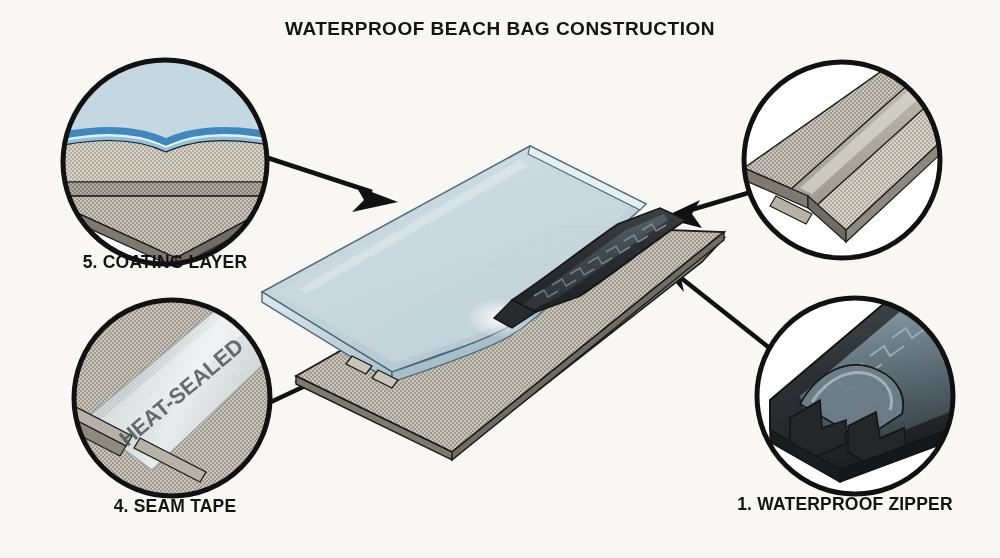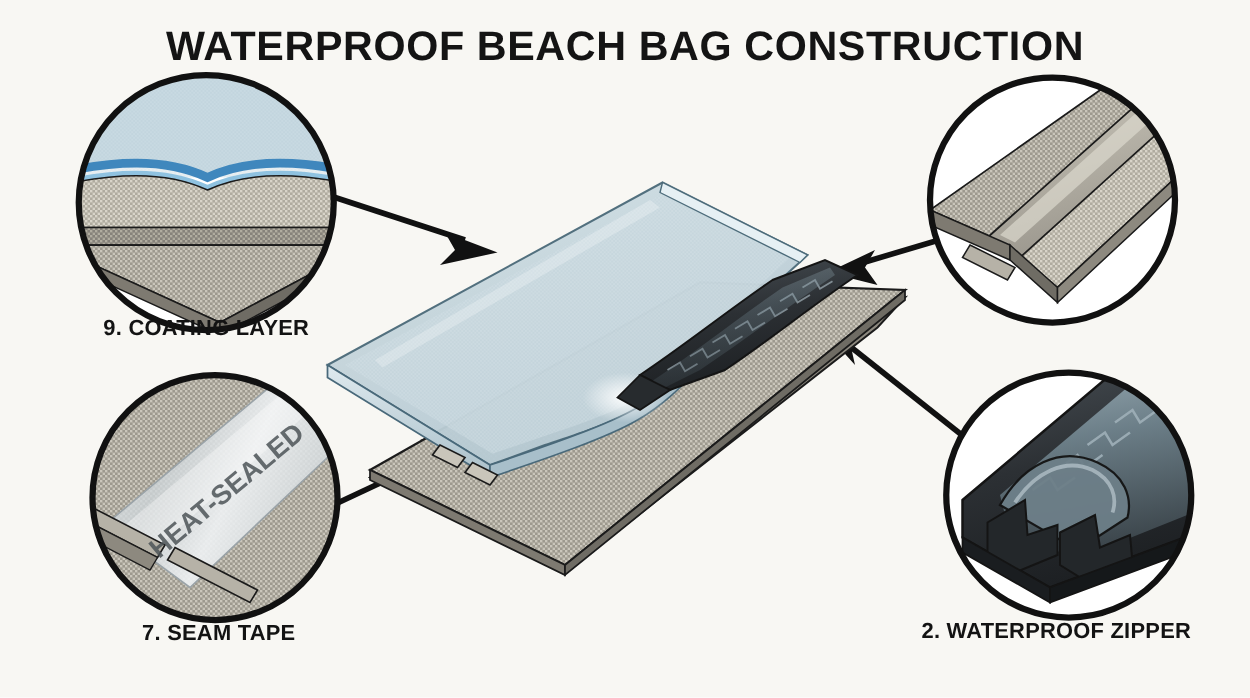--- a/index.html
+++ b/index.html
@@ -23,21 +23,21 @@
     height: 558px;
   }
   .ttl {
     position: absolute;
     left: 0;
     top: 18px;
     width: 1000px;
     text-align: center;
     font-family: "Liberation Sans", sans-serif;
     font-weight: bold;
-    font-size: 33px;
+    font-size: 19px;
     letter-spacing: 0.5px;
     color: #141414;
     white-space: nowrap;
   }
   .cap {
     position: absolute;
     font-family: "Liberation Sans", sans-serif;
     font-weight: bold;
     font-size: 17.5px;
     letter-spacing: 0.2px;
@@ -299,19 +299,19 @@
 
         <path d="M770,430 L840,470 L840,482 L770,442 Z" fill="#1a1d20" stroke="#141414" stroke-width="1.4"></path>
         <path d="M840,470 L980,418 L980,430 L840,482 Z" fill="#15181a" stroke="#141414" stroke-width="1.4"></path>
       </g>
       <circle cx="855" cy="396" r="98" fill="none" stroke="#111" stroke-width="5"></circle>
     </g>
   </svg>
 
   <div class="ttl">WATERPROOF BEACH BAG CONSTRUCTION</div>
 
-  <div class="cap" id="cap1">9. COATING LAYER</div>
-  <div class="cap" id="cap2">7. SEAM TAPE</div>
+  <div class="cap" id="cap1">5. COATING LAYER</div>
+  <div class="cap" id="cap2">4. SEAM TAPE</div>
   <div class="cap two-line" id="cap4">
-    <div>2. WATERPROOF ZIPPER</div>
+    <div>1. WATERPROOF ZIPPER</div>
   </div>
 
 </div>
 
 </body></html>

